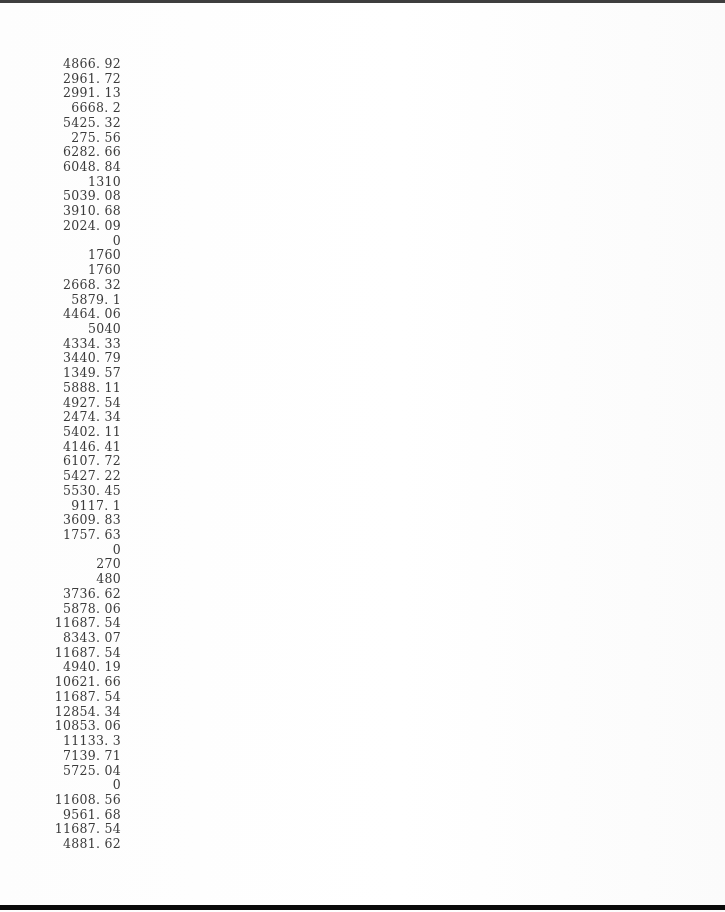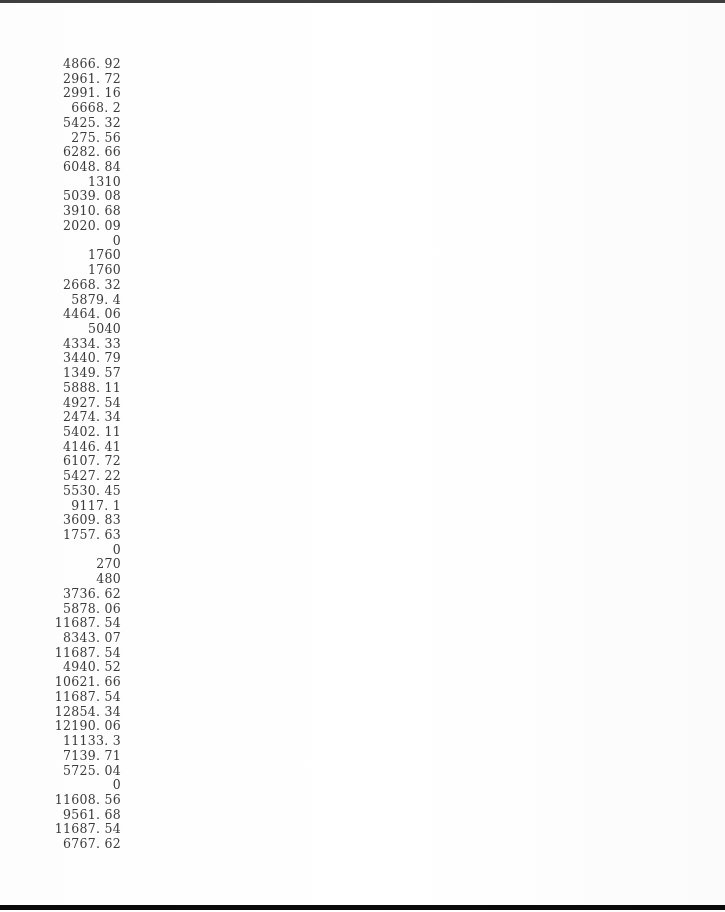--- a/index.html
+++ b/index.html
@@ -53,35 +53,35 @@
   }
 </style>
 </head>
 <body>
 
 <div class="page">
   <div class="top-rule"></div>
   <div class="numbers-column" id="numbers-column">
       <div class="num-row">4866. 92</div>
       <div class="num-row">2961. 72</div>
-      <div class="num-row">2991. 16</div>
+      <div class="num-row">2991. 13</div>
       <div class="num-row">6668. 2</div>
       <div class="num-row">5425. 32</div>
       <div class="num-row">275. 56</div>
       <div class="num-row">6282. 66</div>
       <div class="num-row">6048. 84</div>
       <div class="num-row">1310</div>
       <div class="num-row">5039. 08</div>
       <div class="num-row">3910. 68</div>
-      <div class="num-row">2020. 09</div>
+      <div class="num-row">2024. 09</div>
       <div class="num-row">0</div>
       <div class="num-row">1760</div>
       <div class="num-row">1760</div>
       <div class="num-row">2668. 32</div>
-      <div class="num-row">5879. 4</div>
+      <div class="num-row">5879. 1</div>
       <div class="num-row">4464. 06</div>
       <div class="num-row">5040</div>
       <div class="num-row">4334. 33</div>
       <div class="num-row">3440. 79</div>
       <div class="num-row">1349. 57</div>
       <div class="num-row">5888. 11</div>
       <div class="num-row">4927. 54</div>
       <div class="num-row">2474. 34</div>
       <div class="num-row">5402. 11</div>
       <div class="num-row">4146. 41</div>
@@ -92,28 +92,28 @@
       <div class="num-row">3609. 83</div>
       <div class="num-row">1757. 63</div>
       <div class="num-row">0</div>
       <div class="num-row">270</div>
       <div class="num-row">480</div>
       <div class="num-row">3736. 62</div>
       <div class="num-row">5878. 06</div>
       <div class="num-row">11687. 54</div>
       <div class="num-row">8343. 07</div>
       <div class="num-row">11687. 54</div>
-      <div class="num-row">4940. 52</div>
+      <div class="num-row">4940. 19</div>
       <div class="num-row">10621. 66</div>
       <div class="num-row">11687. 54</div>
       <div class="num-row">12854. 34</div>
-      <div class="num-row">12190. 06</div>
+      <div class="num-row">10853. 06</div>
       <div class="num-row">11133. 3</div>
       <div class="num-row">7139. 71</div>
       <div class="num-row">5725. 04</div>
       <div class="num-row">0</div>
       <div class="num-row">11608. 56</div>
       <div class="num-row">9561. 68</div>
       <div class="num-row">11687. 54</div>
-      <div class="num-row">6767. 62</div>
+      <div class="num-row">4881. 62</div>
     </div>
   <div class="bottom-rule"></div>
 </div>
 
 </body></html>

